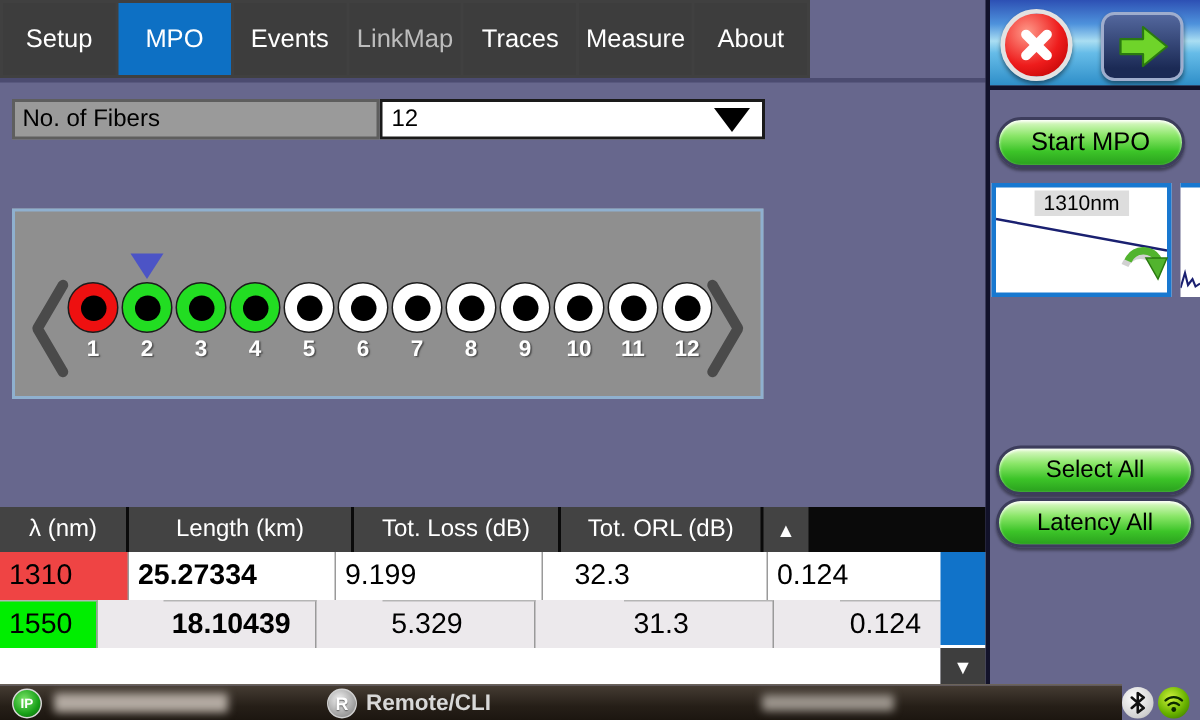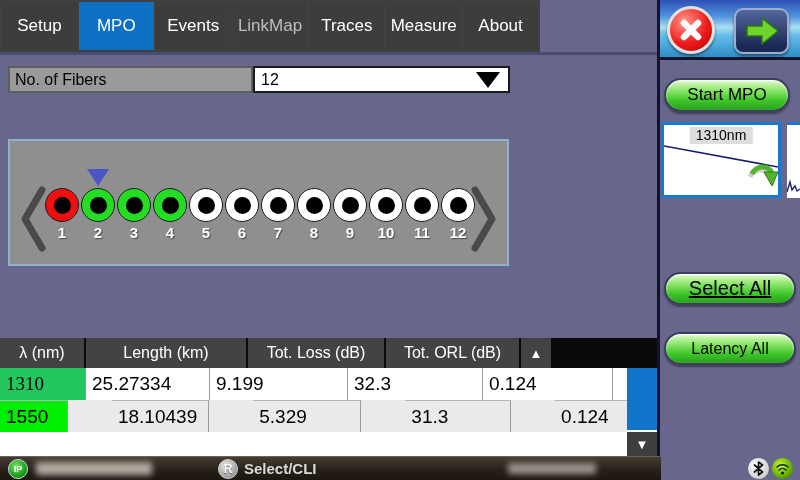--- a/index.html
+++ b/index.html
@@ -43,22 +43,22 @@
   .t-header{display:flex;height:30px;background:#0a0a0a;}
   .th{background:#434343;color:#fff;font-size:16px;display:flex;align-items:center;
     justify-content:center;margin-right:2px;}
   .th:last-child{margin-right:0;}
   .t-row{display:flex;height:32px;background:#fff;cursor:pointer;}
   .t-row.alt{background:#ece9ec;gap:44px;}
   .t-row.alt .td{border-top:1px solid #b5b5b5;}
   .td{font-size:19px;color:#000;line-height:31px;padding-left:6px;border-right:1px solid #9a9a9a;
     overflow:hidden;white-space:nowrap;}
   .td.wl{background:#00ee00;}
-  .w0{width:86px;} .w1{width:124px;} .w2{width:138px;} .w3{width:135px;} .w4{width:130px;}
-  .hw0{width:84px;} .hw1{width:160px;} .hw2{width:136px;} .hw3{width:133px;} .hw4{width:128px;} .hw5{width:30px;}
+  .w0{width:86px;} .w1{width:138px;font-weight:bold;} .w2{width:138px;} .w3{width:135px;margin-left:15px;} .w4{width:130px;}
+  .hw0{width:84px;} .hw1{width:148px;} .hw2{width:136px;} .hw3{width:133px;} .hw4{width:128px;} .hw5{width:30px;}
   .t-filler{width:627px;height:24px;background:#fff;}
   .t-scroll{position:absolute;right:0;top:30px;width:30px;height:88px;background:#fff;}
   .t-thumb{position:absolute;left:0;top:0;width:30px;height:62px;background:#1173c9;cursor:grab;}
   .t-down{position:absolute;left:0;bottom:0;width:30px;height:24px;background:#3e3e3e;color:#fff;
     font-size:13px;display:flex;align-items:center;justify-content:center;cursor:pointer;}
   .scroll-up{font-size:13px;}
   
   .side-border{position:absolute;left:657px;top:0;width:3px;height:456px;background:#12122a;}
   .sidebar{position:absolute;left:660px;top:0;width:140px;height:456px;background:#67678d;}
   .side-top{position:absolute;left:0;top:0;width:140px;height:60px;
@@ -70,33 +70,33 @@
     display:flex;align-items:center;justify-content:center;}
   .btn-next{position:absolute;left:74px;top:8px;width:55px;height:46px;border-radius:9px;
     background:linear-gradient(180deg,#53679d 0%,#1b2a55 85%);border:2px solid #9fadcd;
     box-shadow:0 2px 3px rgba(0,0,0,.45);cursor:pointer;
     display:flex;align-items:center;justify-content:center;}
   .gbtn{position:absolute;border-radius:17px;cursor:pointer;
     background:linear-gradient(180deg,#e4fbd0 0%,#8ae668 35%,#3cc428 70%,#2aa01e 100%);
     border:2px solid #3d3d5c;box-shadow:0 2px 2px rgba(0,0,0,.4), inset 0 1px 2px #fff;
     color:#000;font-size:17px;display:flex;align-items:center;justify-content:center;}
   .btn-start{left:4px;top:78px;width:126px;height:34px;}
-  .btn-selall{left:4px;top:272px;width:132px;height:33px;font-size:20px;text-decoration:underline;}
+  .btn-selall{left:4px;top:297px;width:132px;height:33px;font-size:16px;}
   .btn-desall{left:4px;top:332px;width:132px;height:33px;font-size:16px;}
   .thumb{position:absolute;left:1px;top:122px;width:120px;height:76px;background:#fff;
     border:3px solid #1878d0;cursor:pointer;}
   .thumb-label{position:absolute;left:50%;top:2px;transform:translateX(-50%);
     background:#ddd;color:#000;font-size:14px;padding:0 6px;line-height:17px;}
   .thumb svg.trace{position:absolute;left:0;top:0;}
   .thumb .curl{position:absolute;right:-1px;bottom:1px;}
   .thumb2{position:absolute;left:127px;top:122px;width:13px;height:76px;background:#fff;
     border-top:3px solid #1878d0;cursor:pointer;}
   .thumb2 svg{position:absolute;left:0;bottom:4px;}
   
-  .statusbar{position:absolute;left:0;top:456px;width:661px;height:24px;
+  .statusbar{position:absolute;left:0;top:456px;width:748px;height:24px;
     background:linear-gradient(180deg,#453c33 0%,#261f18 60%,#1c1610 100%);
     border-top:1px solid #6b635a;}
   .badge{position:absolute;top:2px;width:20px;height:20px;border-radius:50%;
     display:flex;align-items:center;justify-content:center;color:#fff;font-weight:bold;}
   .badge.ip{left:8px;background:radial-gradient(circle at 40% 35%,#7ae468,#18a018 60%,#085c08 100%);
     border:1px solid #d8d8d8;font-size:9px;}
   .badge.rr{left:218px;background:radial-gradient(circle at 40% 35%,#f0f0f0,#a8a8a8 60%,#787878 100%);
     border:1px solid #d0d0d0;font-size:12px;text-shadow:0 1px 1px #555;}
   .redact{position:absolute;border-radius:2px;filter:blur(3px);}
   .redact.ip{left:36px;top:5px;width:116px;height:13px;background:#b3aaa2;}
@@ -214,21 +214,21 @@
 
   <div class="rtable">
     <div class="t-header">
       <div class="th hw0">λ (nm)</div>
       <div class="th hw1">Length (km)</div>
       <div class="th hw2">Tot. Loss (dB)</div>
       <div class="th hw3">Tot. ORL (dB)</div>
       <div class="th hw5 scroll-up">▲</div>
     </div>
     <div class="t-row">
-      <div class="td wl w0" style="background: #22c55e; font-family: Liberation Serif, serif;">1310</div>
+      <div class="td wl w0" style="background: #ef4444;">1310</div>
       <div class="td w1">25.27334</div>
       <div class="td w2">9.199</div>
       <div class="td w3">32.3</div>
       <div class="td w4">0.124</div>
     </div>
     <div class="t-row alt">
       <div class="td wl w0" style="background: rgb(0, 238, 0);">1550</div>
       <div class="td w1">18.10439</div>
       <div class="td w2">5.329</div>
       <div class="td w3">31.3</div>
@@ -277,21 +277,21 @@
     </div>
 
     <div class="gbtn btn-selall">Select All</div>
     <div class="gbtn btn-desall">Latency All</div>
   </div>
 
   <div class="statusbar">
     <div class="badge ip">IP</div>
     <div class="redact ip"></div>
     <div class="badge rr">R</div>
-    <div class="remote-label">Select/CLI</div>
+    <div class="remote-label">Remote/CLI</div>
     <div class="redact dt"></div>
     <div class="sicon bt">
       <svg width="13" height="15" viewBox="0 0 13 15">
         <path d="M2.5 4 L10.5 11 L6.5 14 L6.5 1 L10.5 4 L2.5 11" fill="none" stroke="#111" stroke-width="1.7" stroke-linejoin="round" stroke-linecap="round"></path>
       </svg>
     </div>
     <div class="sicon wifi">
       <svg width="15" height="13" viewBox="0 0 15 13">
         <path d="M2 5 C5 2, 10 2, 13 5" fill="none" stroke="#0c2a00" stroke-width="1.6" stroke-linecap="round"></path>
         <path d="M4 8 C6 6, 9 6, 11 8" fill="none" stroke="#0c2a00" stroke-width="1.6" stroke-linecap="round"></path>

